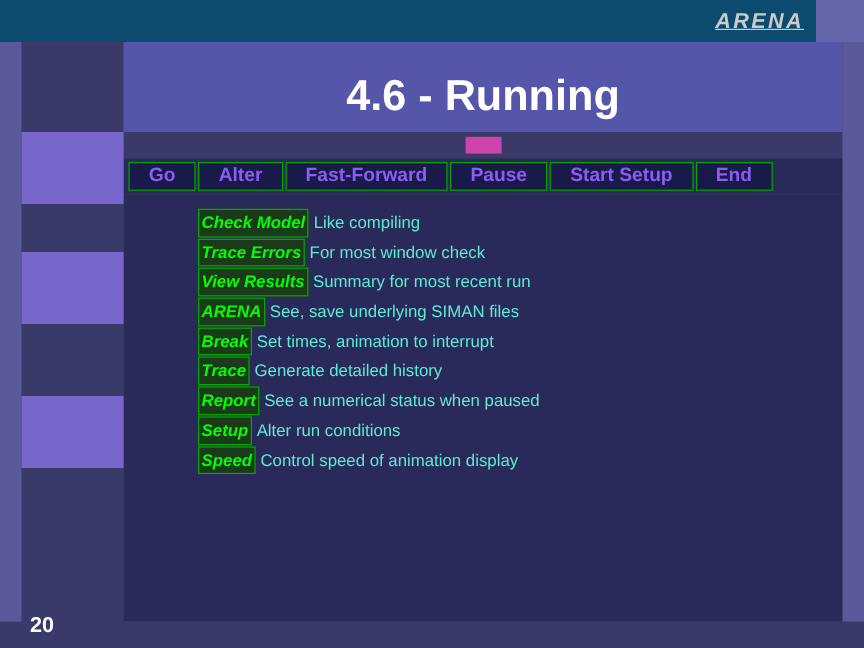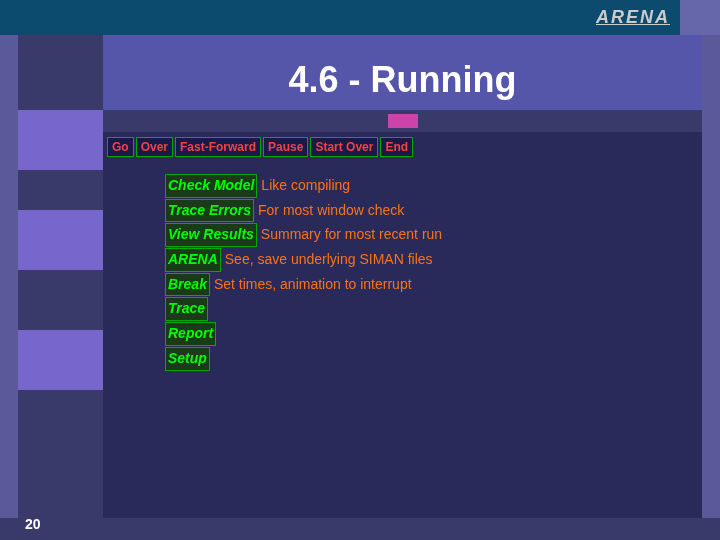--- a/index.html
+++ b/index.html
@@ -114,24 +114,24 @@
       left: 103px;
       right: 18px;
       height: 30px;
       background: #2a2a5a;
       display: flex;
       align-items: center;
       padding: 0 4px;
       gap: 2px;
     }
     .nav-item {
-      color: #ef4444;
-      font-size: 12px;
-      font-weight: bold;
-      padding: 2px 4px;
+      color: #8b5cf6;
+      font-size: 16px;
+      font-weight: bold;
+      padding: 2px 16px;
       cursor: pointer;
       border: 1px solid #00aa00;
       background: #1a1a4a;
     }
 
     
     .main-content {
       position: absolute;
       left: 103px;
       right: 18px;
@@ -153,31 +153,31 @@
       font-weight: bold;
       font-style: italic;
       font-size: 14px;
       margin-right: 4px;
       border: 1px solid #00aa00;
       padding: 0 2px;
       background: #1a3a1a;
       white-space: nowrap;
     }
     .content-desc {
-      color: #f97316;
+      color: #5eead4;
       font-size: 14px;
     }
 
     
     .bottom-number {
       position: absolute;
       bottom: 8px;
       left: 25px;
       color: white;
-      font-size: 14px;
+      font-size: 18px;
       font-weight: bold;
     }
 
     
     .bottom-bar {
       position: absolute;
       bottom: 0;
       left: 0;
       right: 0;
       height: 22px;
@@ -229,24 +229,24 @@
 <div class="title-section" style="top:35px;">
   <span class="title-text">4.6 - Running</span>
 </div>
 
 <div class="h-bar" style="top:110px;">
   <div class="h-bar-inner"></div>
 </div>
 
 <div class="nav-bar" style="top:132px;">
   <span class="nav-item">Go</span>
-  <span class="nav-item">Over</span>
+  <span class="nav-item">Alter</span>
   <span class="nav-item">Fast-Forward</span>
   <span class="nav-item">Pause</span>
-  <span class="nav-item">Start Over</span>
+  <span class="nav-item">Start Setup</span>
   <span class="nav-item">End</span>
 </div>
 
 <div class="main-content" style="top:162px; bottom:22px;">
   <div class="content-item">
     <span class="content-keyword">Check Model</span>
     <span class="content-desc">Like compiling</span>
   </div>
   <div class="content-item">
     <span class="content-keyword">Trace Errors</span>
@@ -259,26 +259,33 @@
   <div class="content-item">
     <span class="content-keyword">ARENA</span>
     <span class="content-desc">See, save underlying SIMAN files</span>
   </div>
   <div class="content-item">
     <span class="content-keyword">Break</span>
     <span class="content-desc">Set times, animation to interrupt</span>
   </div>
   <div class="content-item">
     <span class="content-keyword">Trace</span>
+    <span class="content-desc">Generate detailed history</span>
   </div>
   <div class="content-item">
     <span class="content-keyword">Report</span>
+    <span class="content-desc">See a numerical status when paused</span>
   </div>
   <div class="content-item">
     <span class="content-keyword">Setup</span>
+    <span class="content-desc">Alter run conditions</span>
+  </div>
+  <div class="content-item">
+    <span class="content-keyword">Speed</span>
+    <span class="content-desc">Control speed of animation display</span>
   </div>
 </div>
 
 <div class="left-purple-1"></div>
 <div class="left-purple-2"></div>
 <div class="left-purple-3"></div>
 
 <div class="bottom-bar"></div>
 
 <div class="bottom-number">20</div>

